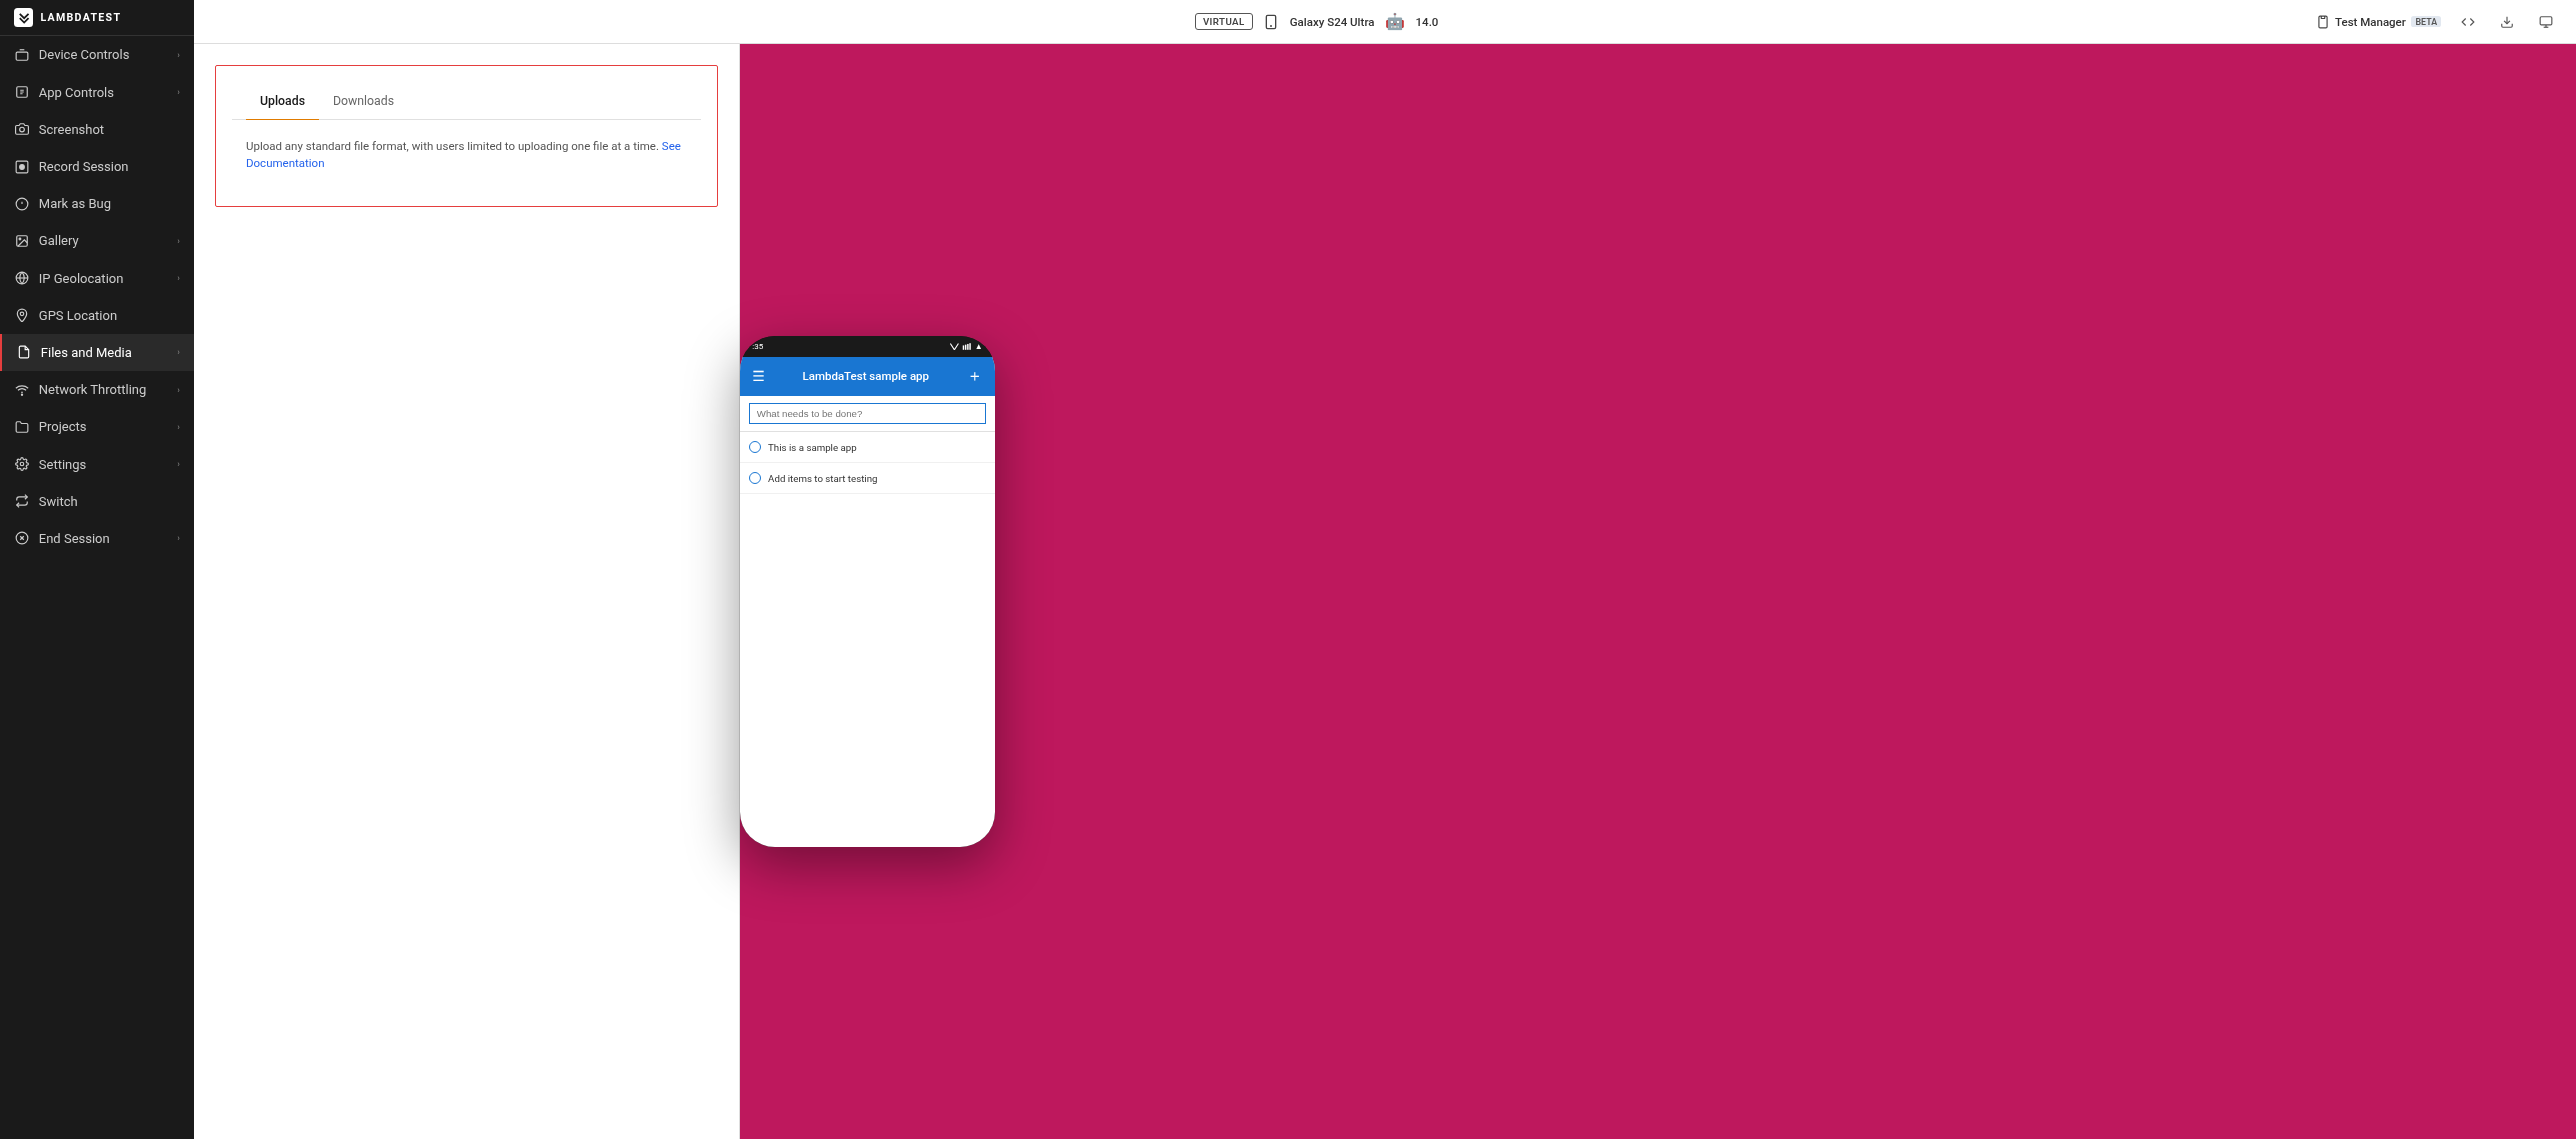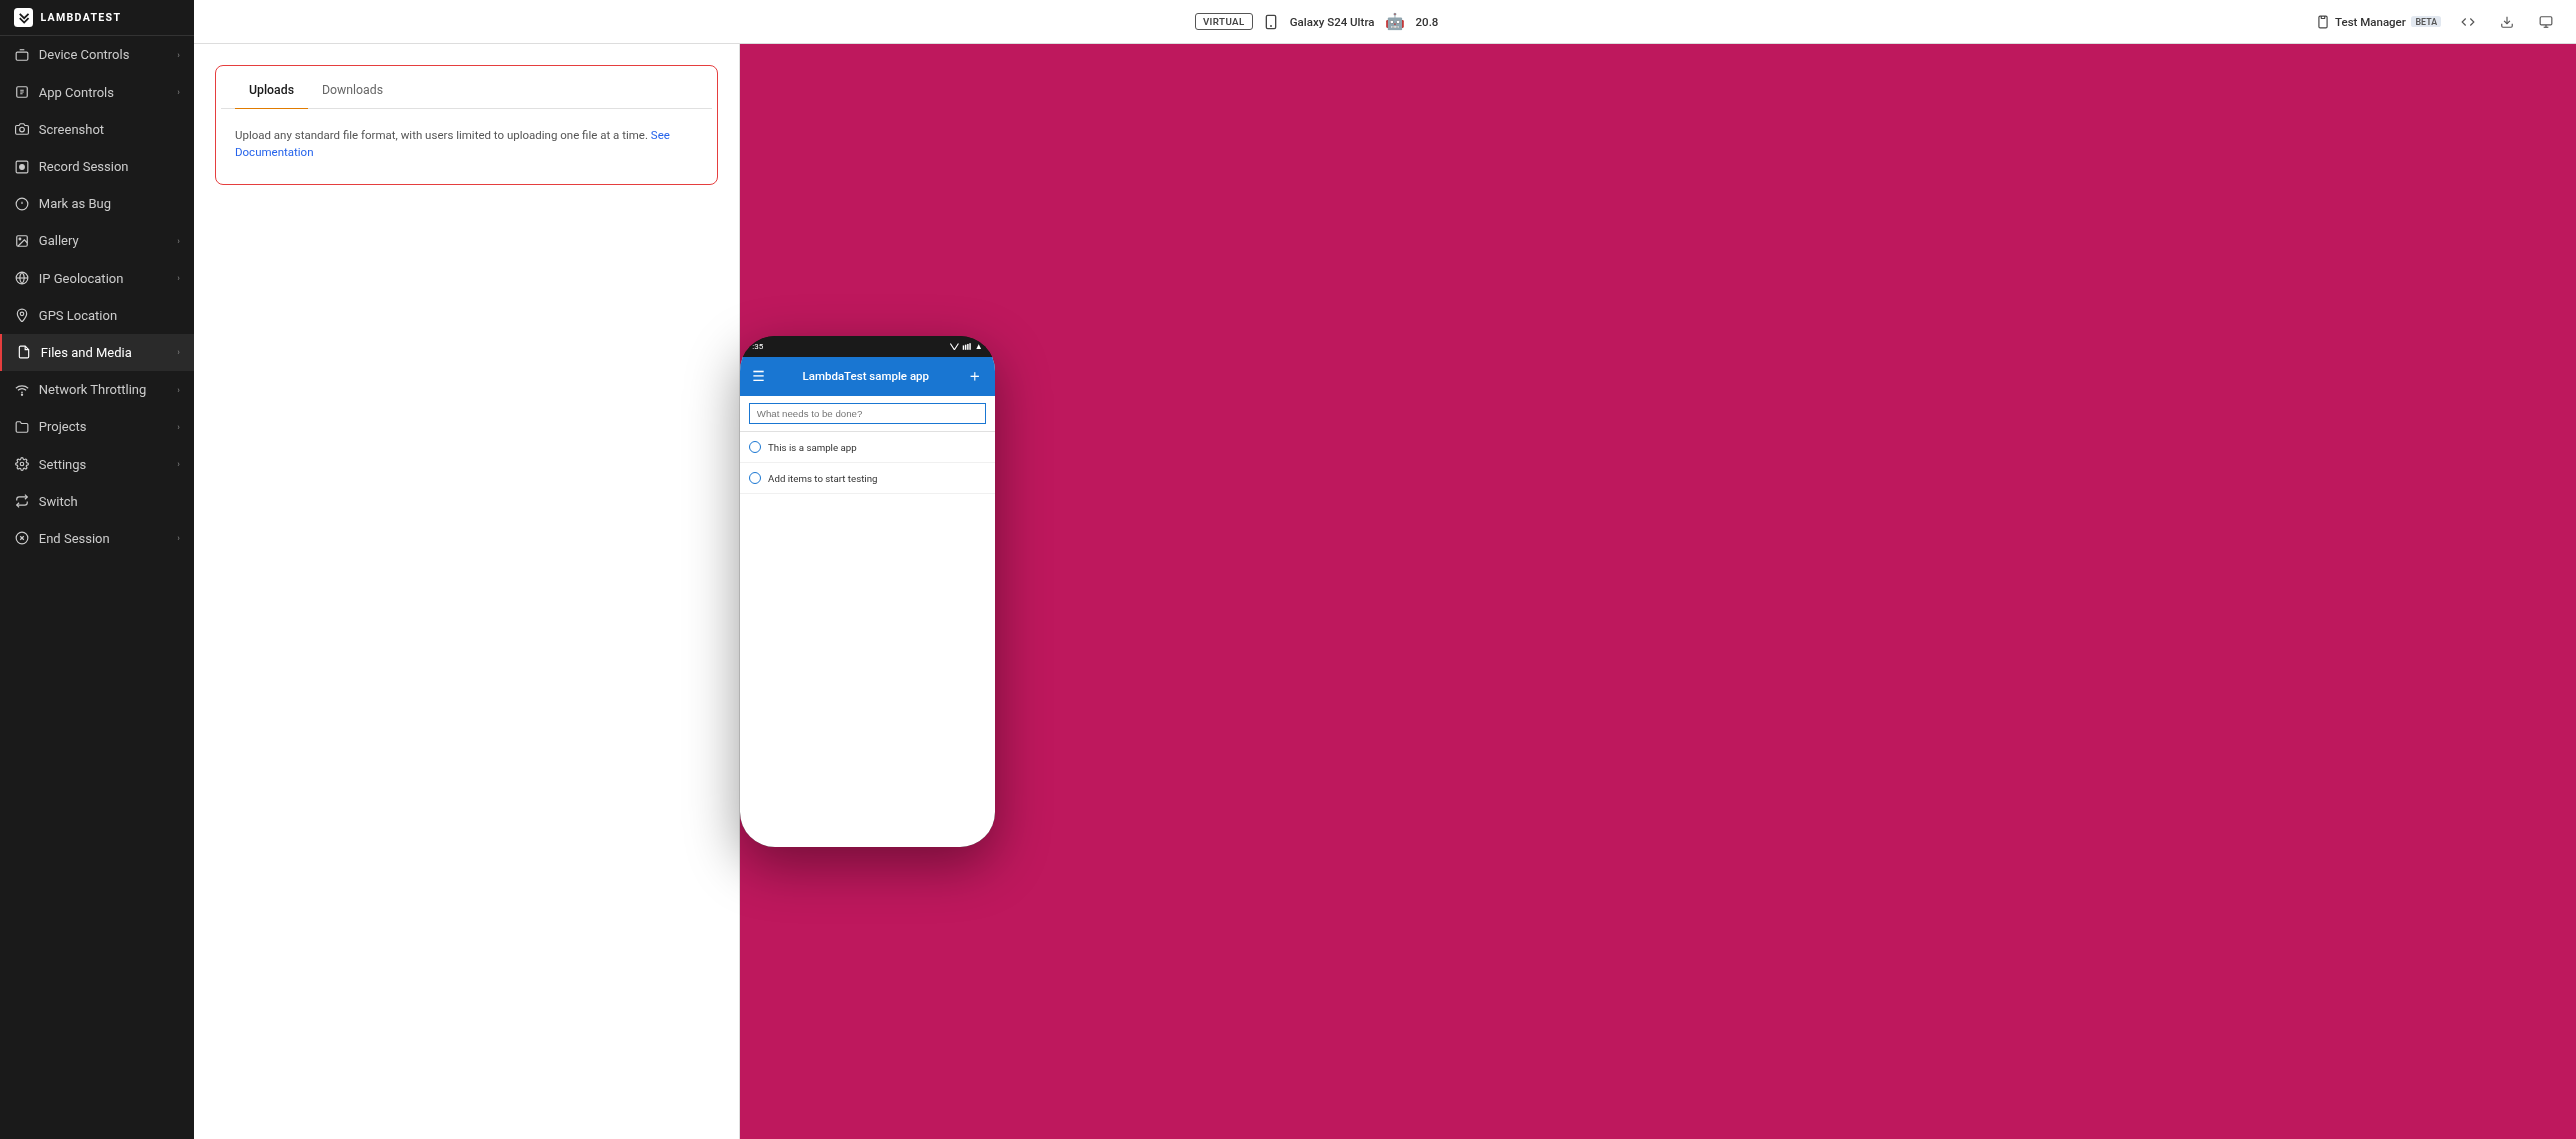--- a/index.html
+++ b/index.html
@@ -144,22 +144,22 @@
     .panel {
       width: 546px;
       min-width: 546px;
       background: #fff;
       border-right: 0.9px solid #ddd;
       padding: 21px;
       overflow-y: auto;
     }
     .panel-border {
       border: 1.8px solid #e53e3e;
-      border-radius: 8px;
-      padding: 5px;
+      border-radius: 2px;
+      padding: 16px;
       overflow: hidden;
     }
 
     
     .tabs {
       display: flex;
       border-bottom: 0.9px solid #e0e0e0;
       padding: 0 14px;
     }
     .tab {
@@ -466,21 +466,21 @@
     <div class="header-center">
       <span class="virtual-badge">VIRTUAL</span>
 
       <svg width="16" height="16" viewBox="0 0 24 24" fill="none" stroke="#444" stroke-width="2">
           <rect x="5" y="2" width="14" height="20" rx="2" ry="2"></rect>
           <line x1="12" y1="18" x2="12" y2="18" stroke-width="3" stroke-linecap="round"></line>
         </svg>
       <span class="device-info">Galaxy S24 Ultra</span>
 
       <span class="android-icon">🤖</span>
-      <span class="device-info">20.8</span>
+      <span class="device-info">14.0</span>
     </div>
     <div class="header-right">
       <div class="test-manager">
 
         <svg width="14" height="14" viewBox="0 0 24 24" fill="none" stroke="#444" stroke-width="2">
             <rect x="9" y="2" width="6" height="4" rx="1"></rect>
             <path d="M9 2H7a2 2 0 00-2 2v16a2 2 0 002 2h10a2 2 0 002-2V4a2 2 0 00-2-2h-2"></path>
           </svg>
         <span>Test Manager</span>
         <span class="beta-badge">BETA</span>

